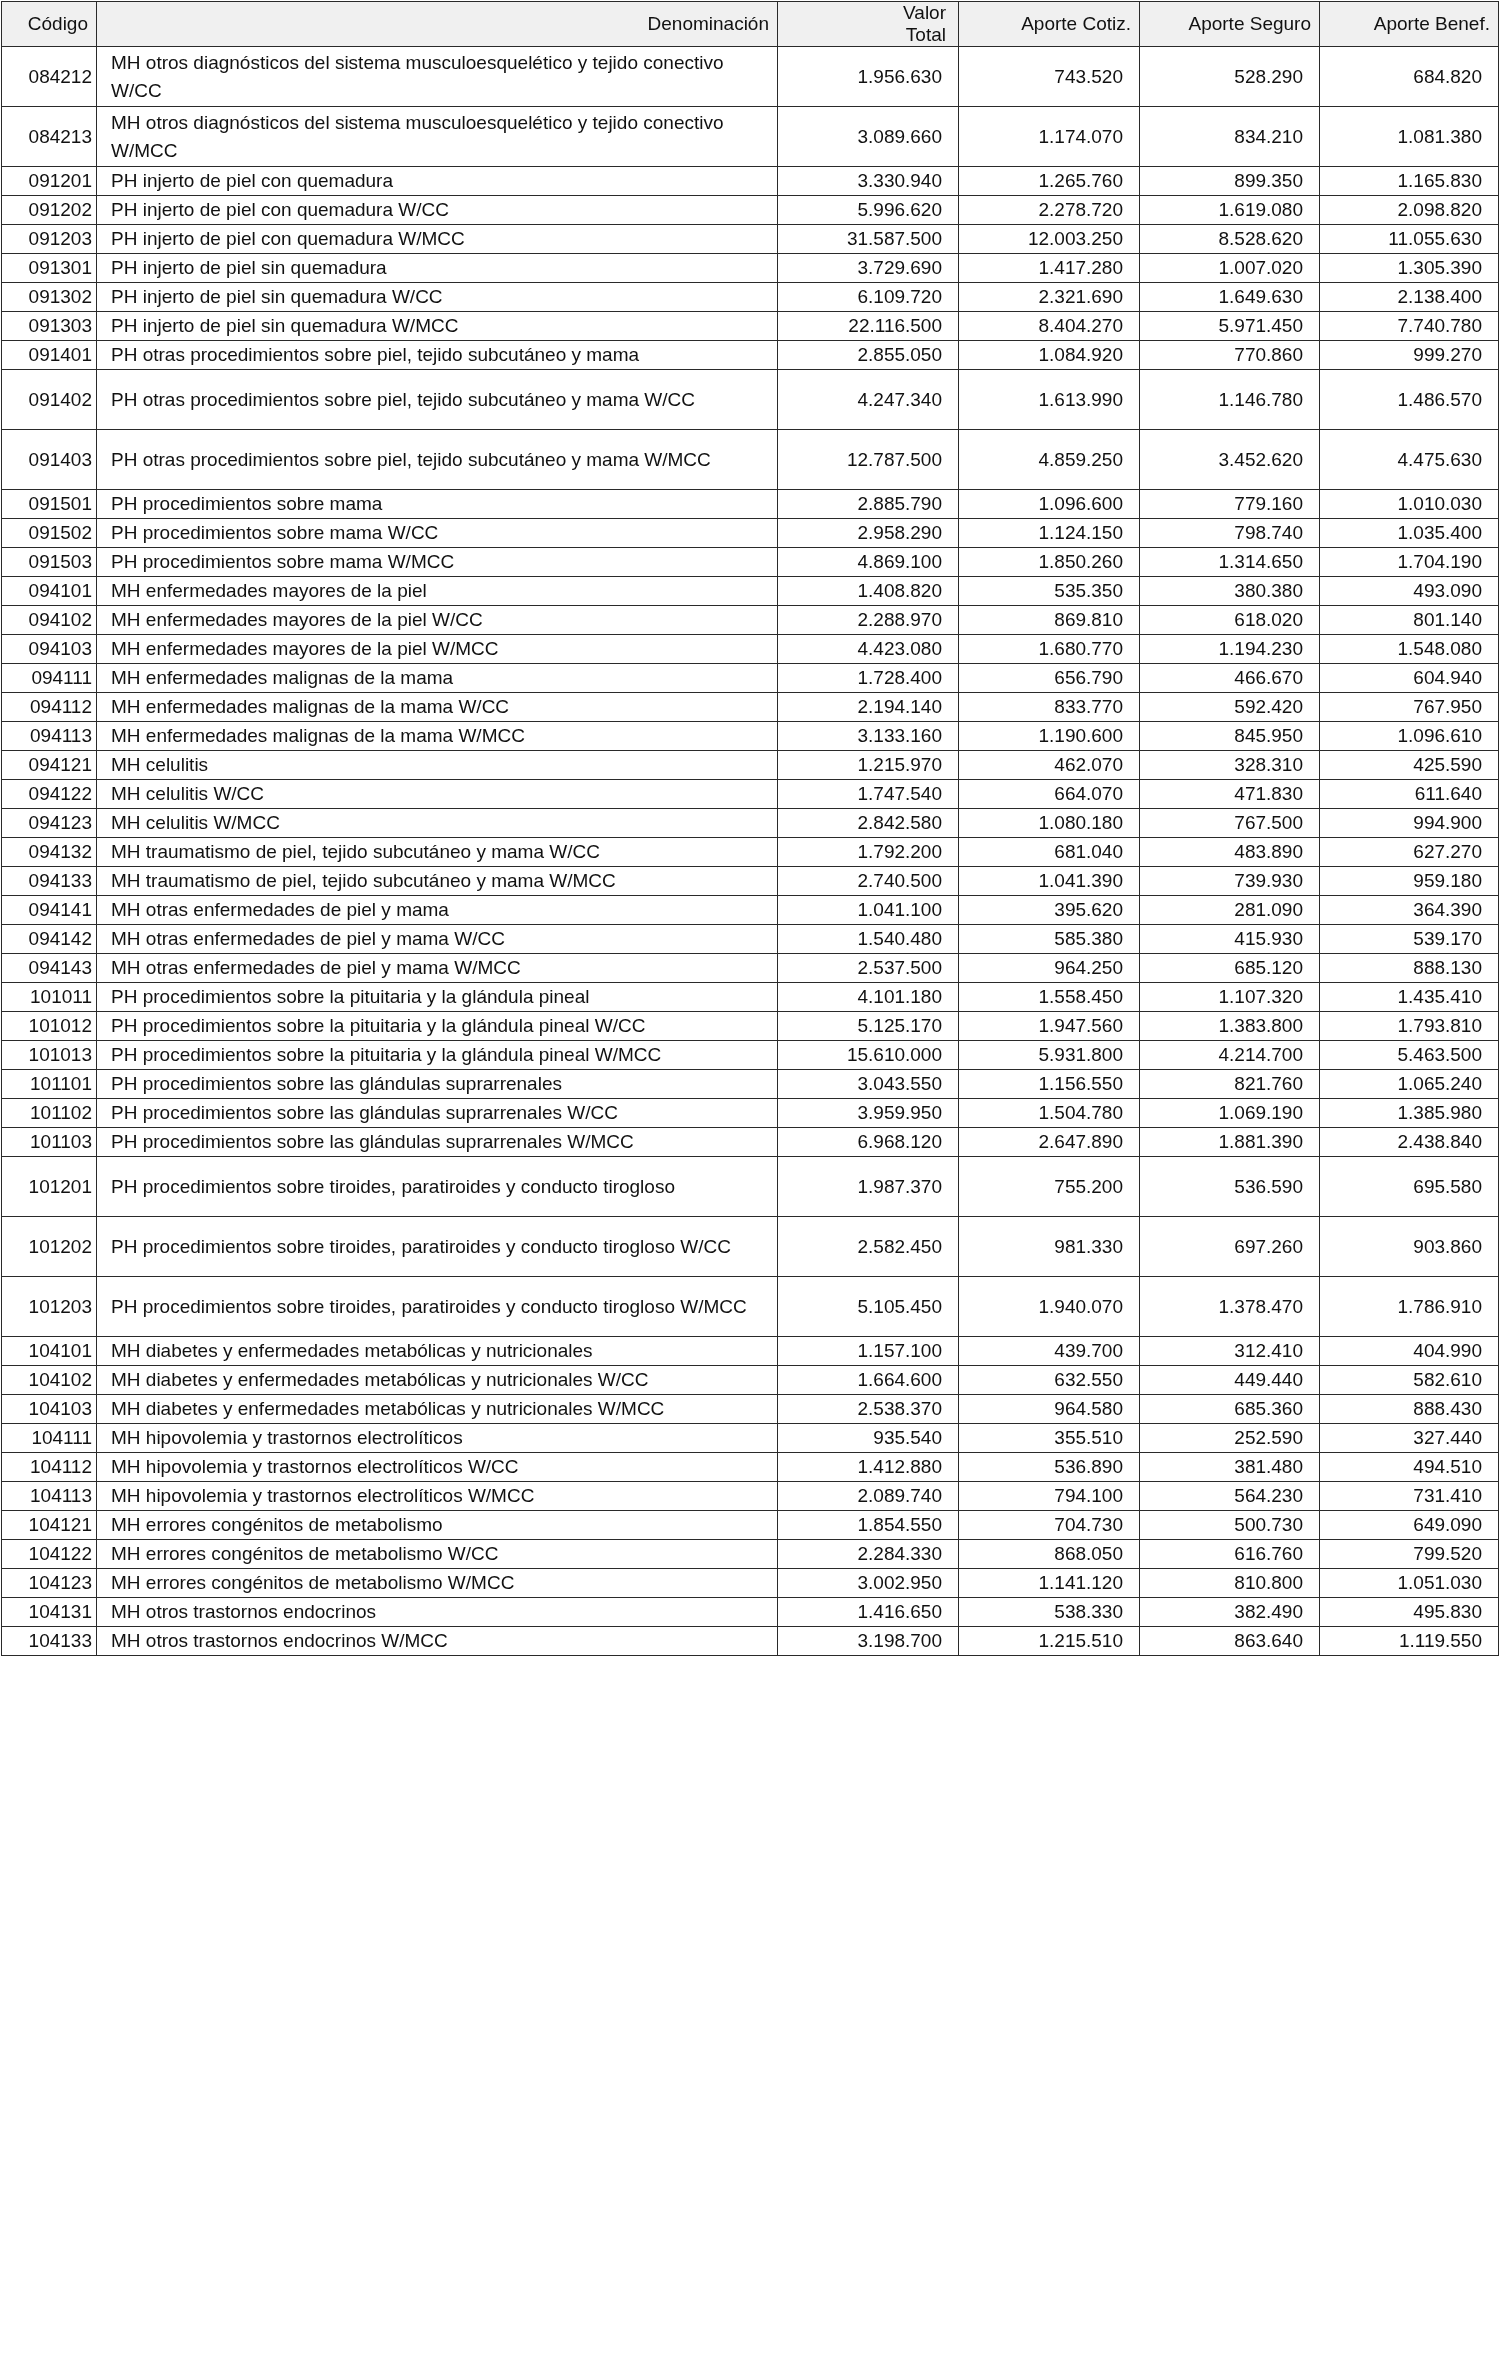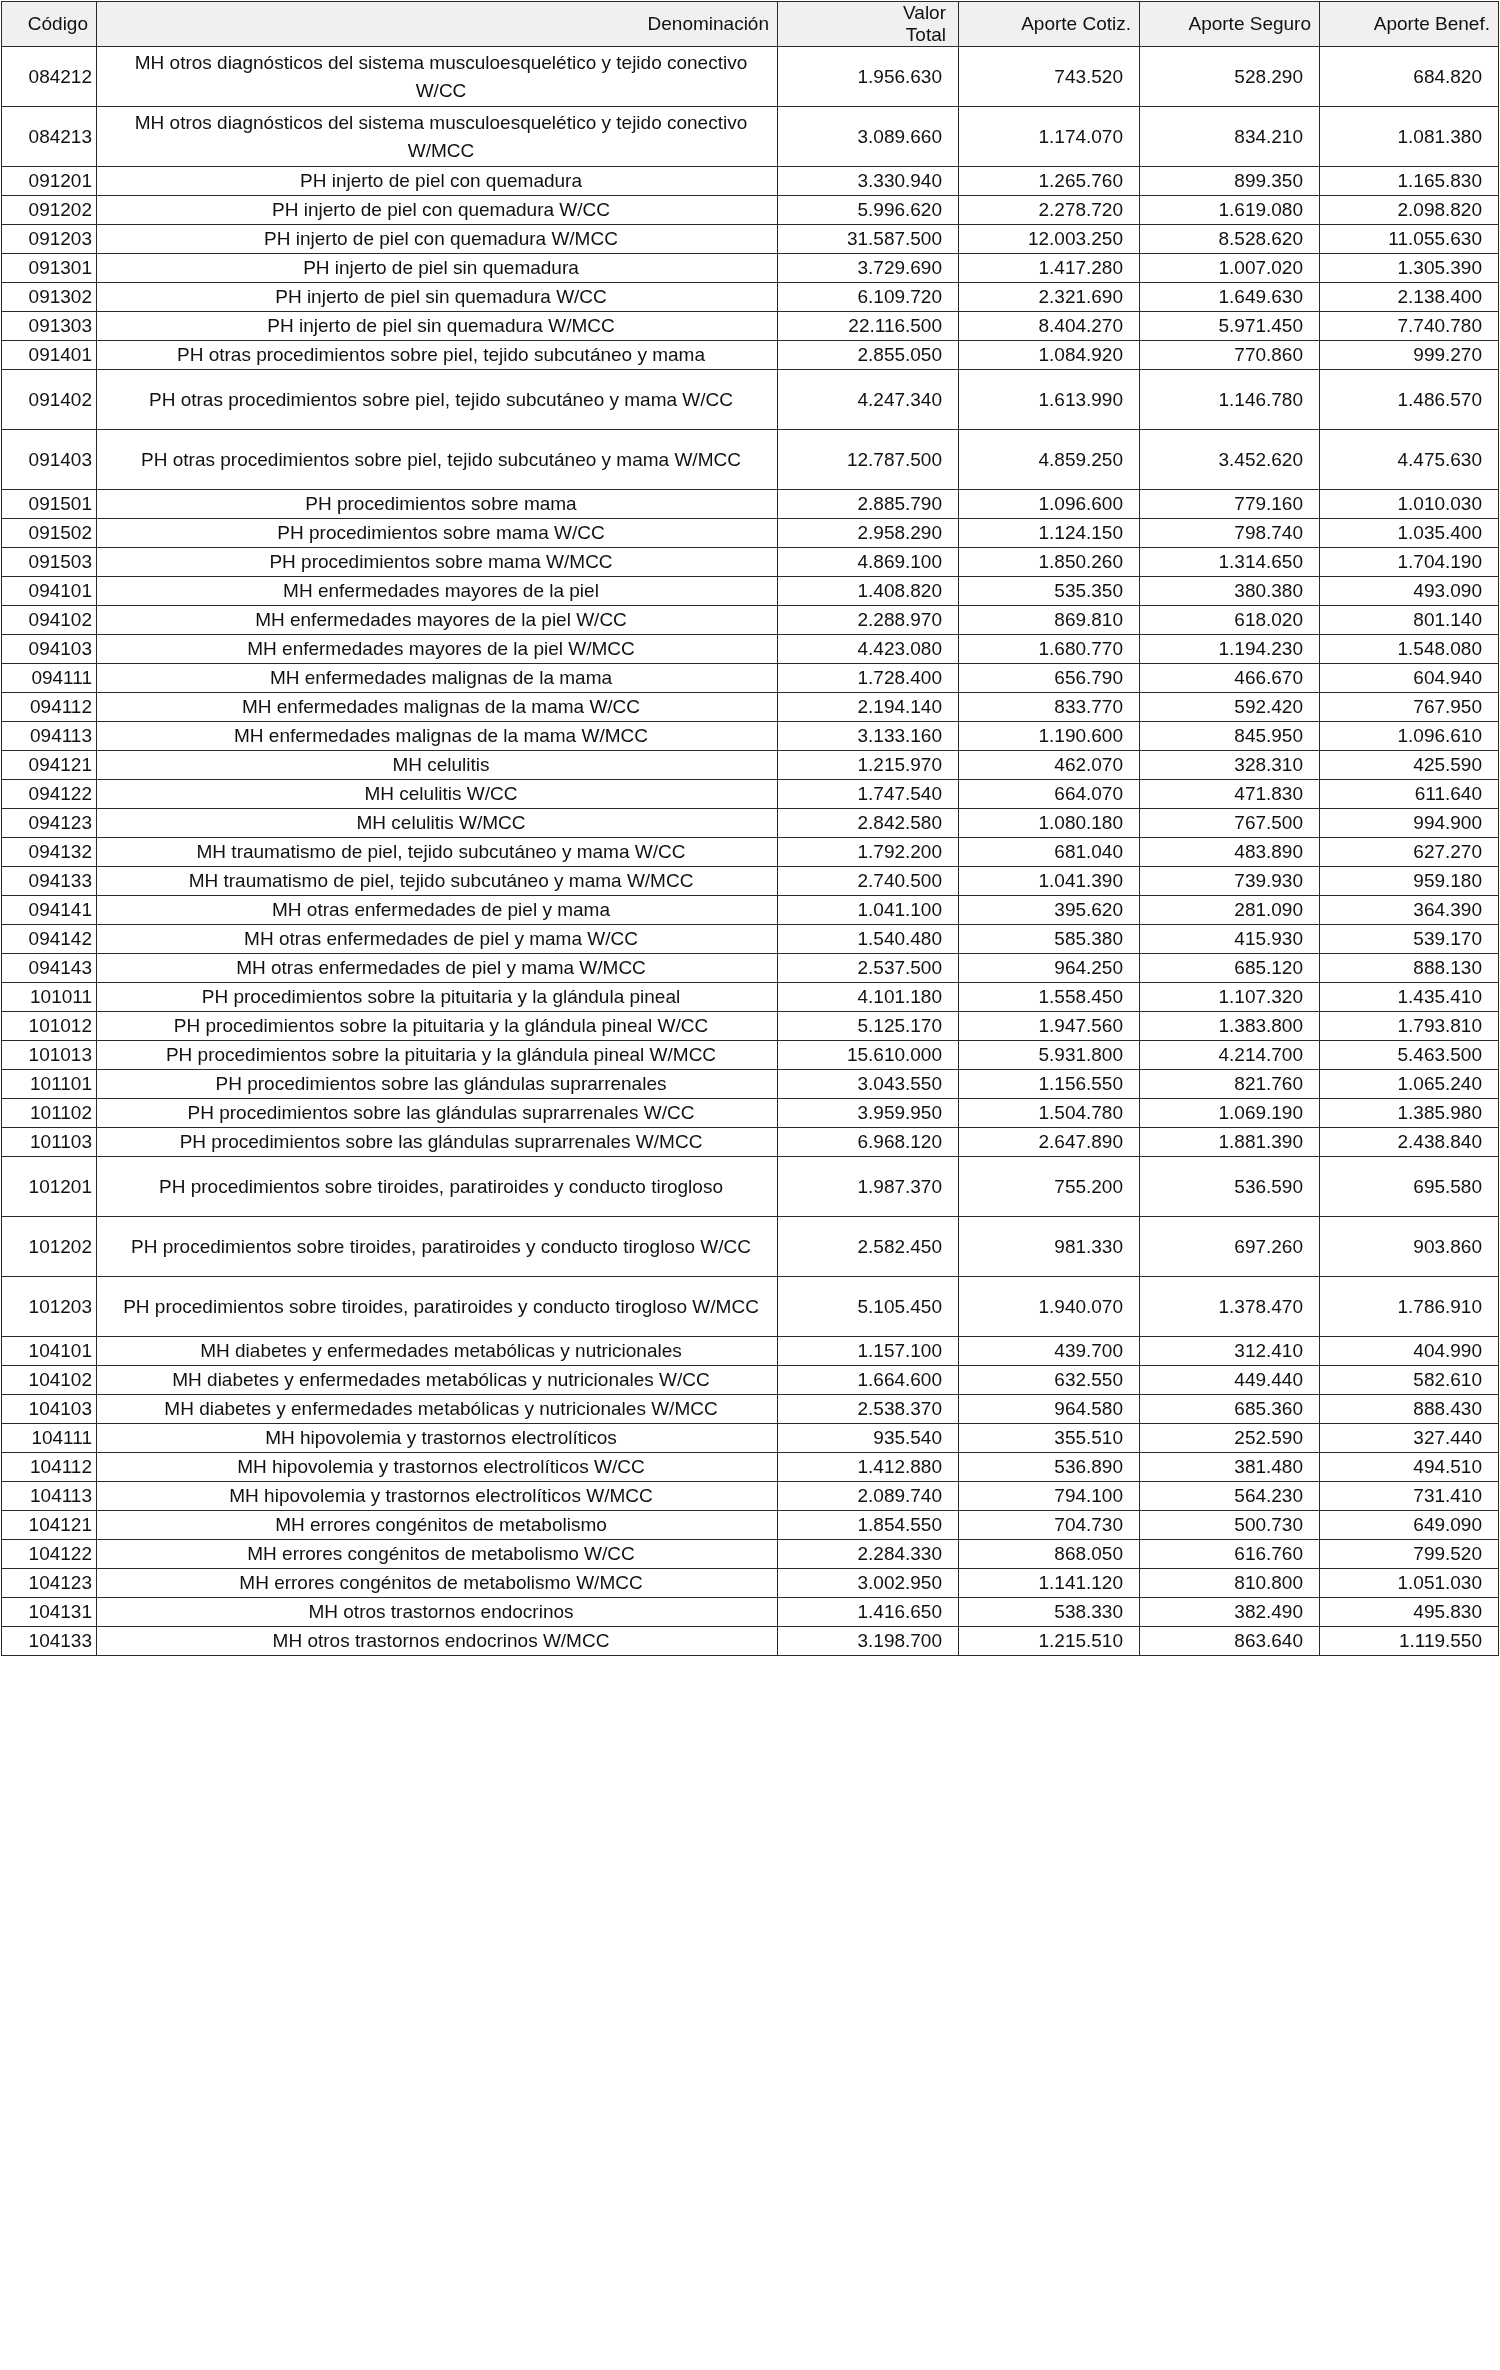--- a/index.html
+++ b/index.html
@@ -21,21 +21,21 @@
     font-weight: normal;
   }
   .tbl thead th {
     background: #f0f0f0;
     height: 44px;
     text-align: right;
   }
   .tbl tbody tr { height: 28px; }
   .tbl tbody tr.double { height: 60px; }
   .tbl td.code { text-align: right; padding-left: 8px; padding-right: 4px; }
-  .tbl td.name { text-align: center; line-height: 28px; padding-left: 14px; padding-right: 6px; }
+  .tbl td.name { text-align: left; line-height: 28px; padding-left: 14px; padding-right: 6px; }
   .tbl td.num { text-align: right; padding-right: 16px; }
   .hdr-valor { display: flex; justify-content: space-between; padding: 0 4px 0 6px; flex-direction: column; }
 </style>
 </head>
 <body>
 
 <table class="tbl">
   <colgroup>
     <col style="width:95px">
     <col style="width:681px">

